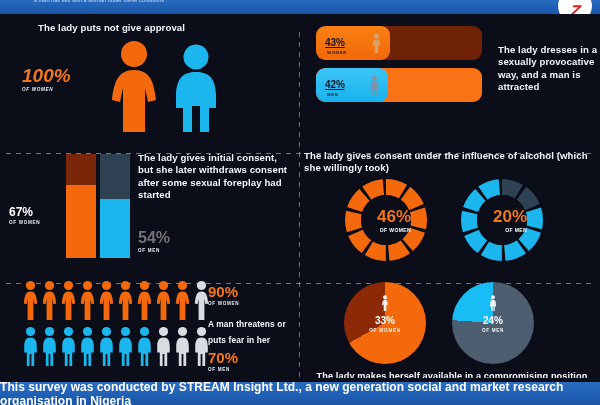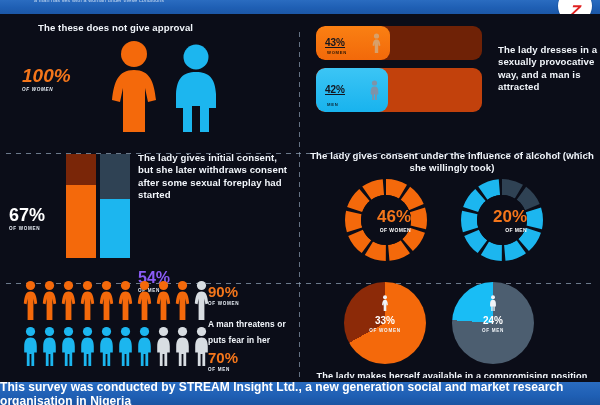--- a/index.html
+++ b/index.html
@@ -83,21 +83,21 @@
   .c1 .lbl-w { position:absolute; left:22px; top:26px; text-align:left; }
   .c1 .lbl-m { position:absolute; left:218px; top:28px; text-align:left; }
   .c1 .lbl-w .pct { font-size:19px; }
   .c1 .lbl-m .pct { font-size:19px; }
 
   
   .bar-track {
     position:absolute; border-radius:9px; overflow:hidden;
   }
   .bar-w-track { left:14px; top:12px; width:166px; height:34px; background:#6f2206; }
-  .bar-m-track { left:14px; top:54px; width:166px; height:44px; background:#c2410c; }
+  .bar-m-track { left:14px; top:54px; width:166px; height:34px; background:#f97316; }
   .bar-fill {
     position:absolute; left:0; top:0; height:100%; border-radius:9px;
     display:flex; align-items:center;
   }
   .bar-w-fill { width:74px; background:linear-gradient(180deg,#fa8013,#f2690a); }
   .bar-m-fill { width:72px; background:linear-gradient(180deg,#3cc5f5,#18b3ee); }
   .bar-num {
     font-size:10px; font-weight:bold; color:#13161f; margin-left:9px; line-height:1;text-decoration:underline;
   }
   .bar-sub {
@@ -112,29 +112,29 @@
   .c2 .desc { position:absolute; left:196px; top:30px; width:100px; }
 
   
   .vbar { position:absolute; width:30px; }
   .vb-w { left:66px; top:10px; height:104px; background:#7a2608; }
   .vb-m { left:100px; top:10px; height:104px; background:#2f4254; }
   .vb-fill { position:absolute; left:0; bottom:0; width:100%; }
   .vb-w-fill { height:70%; background:#f4690b; }
   .vb-m-fill { height:57%; background:#1cb6ef; }
   .c3 .lbl-w { position:absolute; left:9px; top:62px; }
-  .c3 .lbl-w .pct { font-size:18px; color:#ffffff; }
+  .c3 .lbl-w .pct { font-size:12px; color:#ffffff; }
   .c3 .lbl-w .sub { color:#e6ecf3; }
   .c3 .desc { position:absolute; left:138px; top:8px; width:152px; }
   .c3 .lbl-m { position:absolute; left:138px; top:86px; }
-  .c3 .lbl-m .pct { font-size:16px; color:#8b5cf6;margin-top:40px; }
+  .c3 .lbl-m .pct { font-size:16px; color:#737373; }
   .c3 .lbl-m .sub { color:#e6ecf3; }
 
   
-  .c4 .title { position:absolute; left:8px; top:6px; width:284px; text-align:center; }
+  .c4 .title { position:absolute; left:2px; top:6px; width:284px; }
   .donut-wrap { position:absolute; top:34px; width:84px; height:84px; }
   .dw-w { left:42px; }
   .dw-m { left:158px; }
   .donut-hole {
     position:absolute; left:17px; top:17px; width:50px; height:50px;
     border-radius:50%; background:#0b0d18;
     display:flex; flex-direction:column; align-items:flex-end; justify-content:center;
   }
   .donut-hole .pct { font-size:17px; }
   .donut-hole .sub { font-size:5px; letter-spacing:.4px; color:#fff; }
@@ -192,21 +192,21 @@
     </div>
   </div>
 
   <div class="grid">
 
     <div class="divider-h dh1"></div>
     <div class="divider-h dh2"></div>
     <div class="divider-v"></div>
 
     <div class="cell c1">
-      <div class="title headline">The these does not give approval</div>
+      <div class="title headline">The lady puts not give approval</div>
 
       <div class="fig-row1">
         <svg class="big-w" width="60" height="92" viewBox="0 0 60 92">
           <circle cx="30" cy="14" r="13" fill="#f4690b"></circle>
           <path d="M30 30 C14 30 10 42 8 60 L16 62 L19 48 L19 92 L41 92 L41 48 L44 62 L52 60 C50 42 46 30 30 30 Z" fill="#f4690b"></path>
         </svg>
         <svg class="big-m" width="56" height="88" viewBox="0 0 56 88">
           <circle cx="28" cy="13" r="12.5" fill="#1cb6ef"></circle>
           <path d="M28 28 C15 28 9 34 8 50 L8 64 L15 64 L15 50 L15 88 L24 88 L24 62 L32 62 L32 88 L41 88 L41 50 L41 64 L48 64 L48 50 C47 34 41 28 28 28 Z" fill="#1cb6ef"></path>
         </svg>

